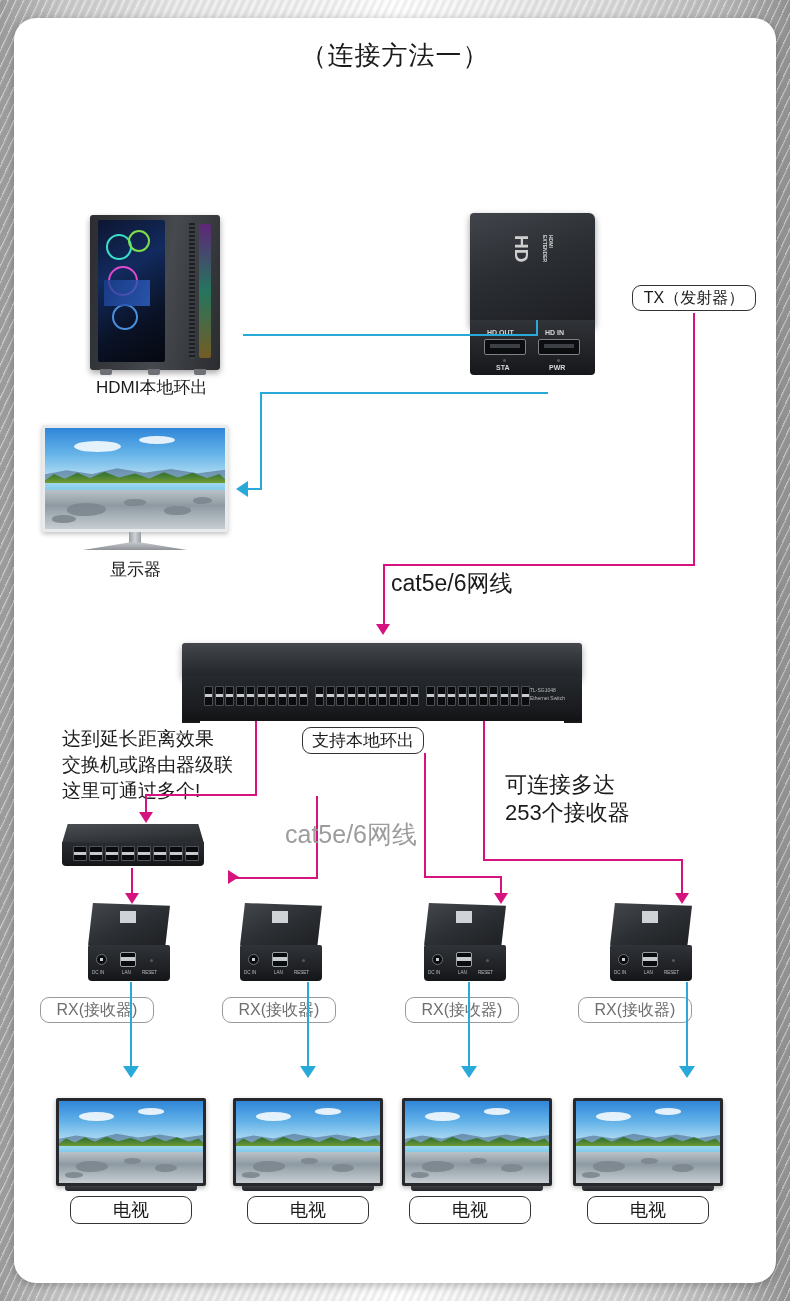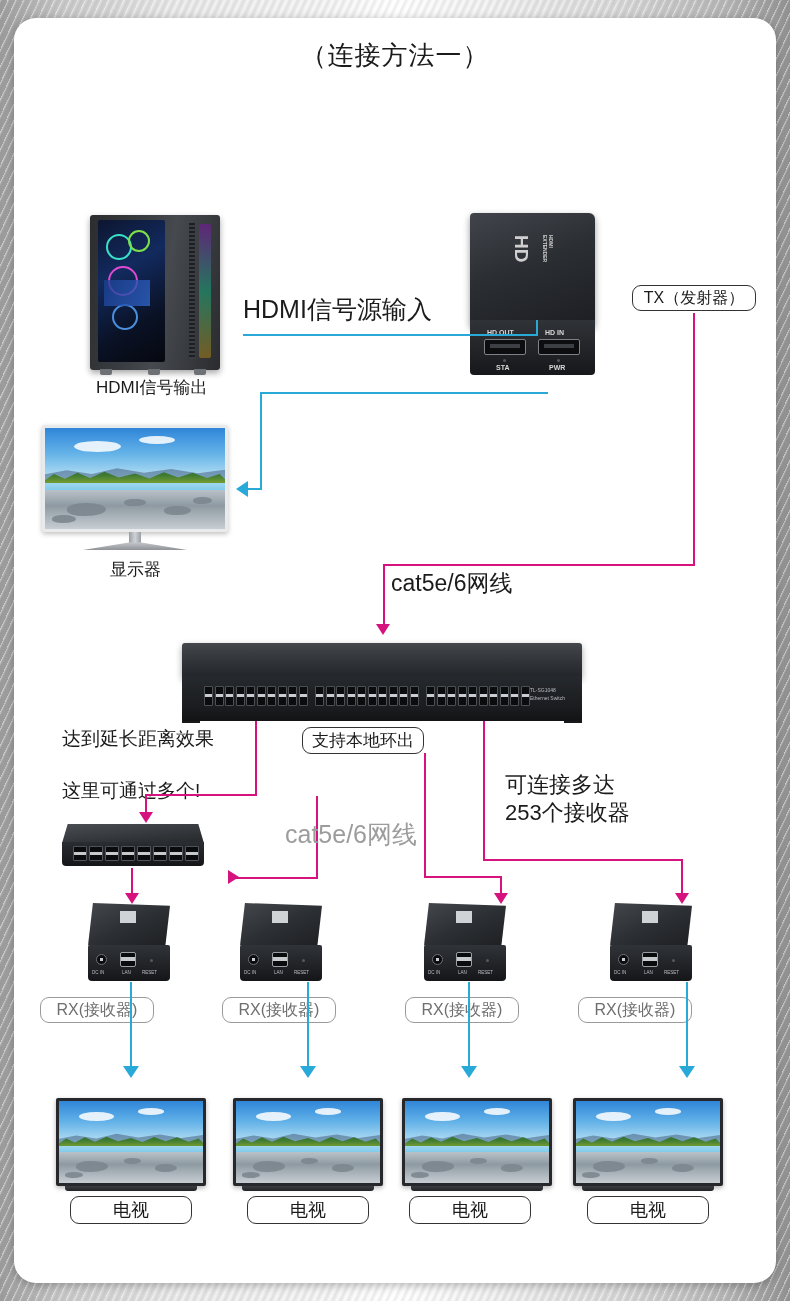--- a/index.html
+++ b/index.html
@@ -175,42 +175,41 @@
       <div class="pc-ring" style="left:10px;top:46px;width:30px;height:30px;border-color:#e04ad0;"></div>
       <div class="pc-ring" style="left:14px;top:84px;width:26px;height:26px;border-color:#4a90e0;"></div>
       <div style="position:absolute;left:6px;top:60px;width:46px;height:26px;background:linear-gradient(120deg,#1b3f8f,#2f63c8);opacity:.8;"></div>
     </div>
     <div class="pc-vent"></div>
     <div class="pc-strip"></div>
     <div class="pc-foot" style="left:10px;"></div>
     <div class="pc-foot" style="left:58px;"></div>
     <div class="pc-foot" style="left:104px;"></div>
   </div>
-  <div class="plain-txt" style="left:96px;top:376px;font-size:17px;">HDMI信号输出</div>
+  <div class="plain-txt" style="left:96px;top:376px;font-size:17px;">HDMI本地环出</div>
 
   <div class="tx" style="left:470px;top:213px;width:125px;height:162px;">
     <div class="tx-top"></div>
     <div class="tx-face"></div>
     <div class="tx-logo" style="left:62px;top:22px;font-size:19px;">HD</div>
     <div class="tx-logo" style="left:84px;top:22px;font-size:5px;">HDMI EXTENDER</div>
     <div class="hdmi-port" style="left:14px;top:126px;width:42px;height:16px;"></div>
     <div class="hdmi-port" style="left:68px;top:126px;width:42px;height:16px;"></div>
     <div class="port-lbl" style="left:17px;top:116px;font-size:7px;">HD OUT</div>
     <div class="port-lbl" style="left:75px;top:116px;font-size:7px;">HD IN</div>
     <div class="led" style="left:33px;top:146px;"></div>
     <div class="led" style="left:87px;top:146px;"></div>
     <div class="port-lbl" style="left:26px;top:151px;font-size:7px;">STA</div>
     <div class="port-lbl" style="left:79px;top:151px;font-size:7px;">PWR</div>
   </div>
 
   <div class="pill" style="left:632px;top:285px;width:124px;height:26px;font-size:16px;">TX（发射器）</div>
 
   <div class="ln h" style="left:243px;top:334px;width:295px;"></div>
   <div class="ln v" style="left:536px;top:320px;height:16px;"></div>
-  <div class="plain-txt" style="left:243px;top:293px;font-size:25px;">HDMI信号源输入</div>
 
   <div class="ln h" style="left:260px;top:392px;width:288px;"></div>
   <div class="ln v" style="left:260px;top:392px;height:96px;"></div>
   <div class="arw left" style="left:236px;top:481px;"></div>
   <div class="ln h" style="left:246px;top:488px;width:16px;"></div>
 
   <div class="mon" style="left:42px;top:425px;width:186px;height:127px;">
     <div class="mon-frame">
       <div class="scene">
         <div class="sky"></div>
@@ -281,20 +280,21 @@
           <div class="prt"></div>
       </div>
       <div class="rack-txt" style="left:348px;top:11px;font-size:5px;">TL-SG1048</div>
       <div class="rack-txt" style="left:348px;top:19px;font-size:5px;">Ethernet Switch</div>
     </div>
   </div>
 
   <div class="pill" style="left:302px;top:727px;width:122px;height:27px;font-size:17px;">支持本地环出</div>
 
   <div class="plain-txt" style="left:62px;top:726px;font-size:19px;">达到延长距离效果</div>
+  <div class="plain-txt" style="left:62px;top:752px;font-size:19px;">交换机或路由器级联</div>
   <div class="plain-txt" style="left:62px;top:778px;font-size:19px;">这里可通过多个!</div>
 
   <div class="plain-txt" style="left:505px;top:770px;font-size:22px;">可连接多达</div>
   <div class="plain-txt" style="left:505px;top:798px;font-size:22px;">253个接收器</div>
 
   <div class="ln v mg" style="left:255px;top:721px;height:75px;"></div>
   <div class="ln h mg" style="left:145px;top:794px;width:112px;"></div>
   <div class="ln v mg" style="left:145px;top:794px;height:20px;"></div>
   <div class="arw mdown" style="left:139px;top:812px;"></div>
 

